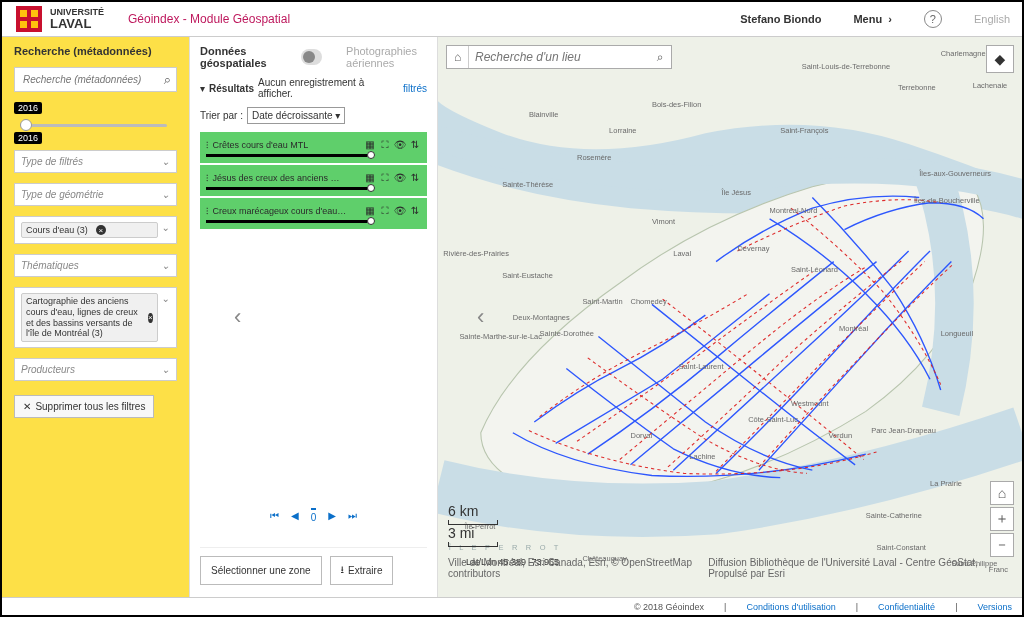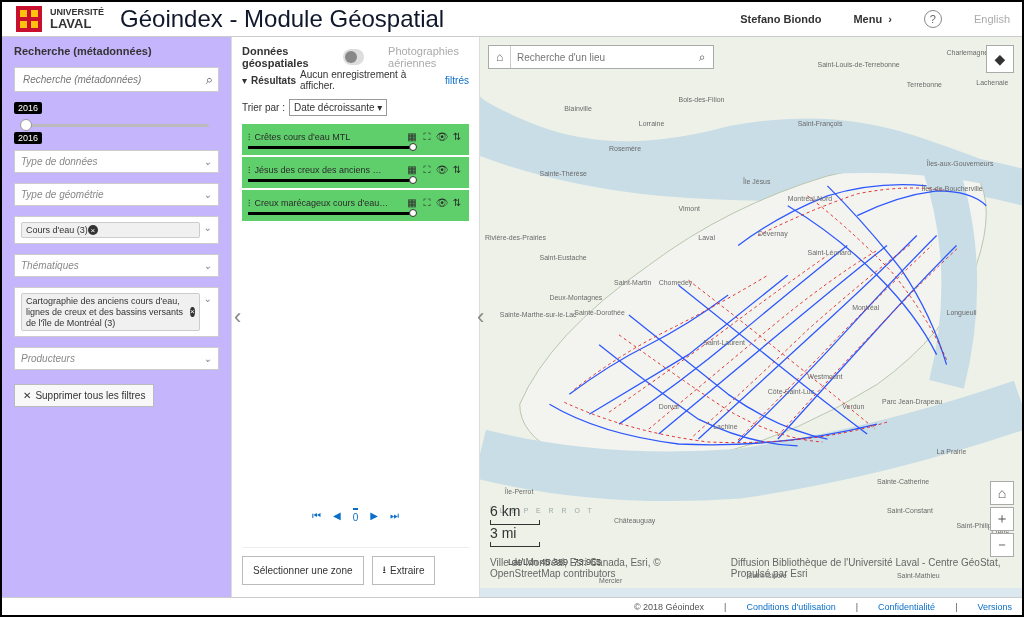--- a/index.html
+++ b/index.html
@@ -3,49 +3,49 @@
 <meta charset="utf-8">
 <style>
 * { box-sizing: border-box; margin: 0; padding: 0; }
 body { font-family: Arial, Helvetica, sans-serif; font-size: 11px; color: #333; background: #fff; }
 .app { width: 1024px; height: 617px; border: 2px solid #000; display: flex; flex-direction: column; overflow: hidden; }
 .header { height: 35px; border-bottom: 1px solid #ccc; display: flex; align-items: center; padding: 0 12px; }
 .logo-block { display: flex; align-items: center; gap: 6px; }
 .logo-svg { width: 30px; height: 30px; }
 .logo-text { font-size: 9px; line-height: 1; }
 .logo-uni { font-weight: bold; }
-.app-title { font-size: 24px; color: #0f172a; margin-left: 16px; font-weight: 400; }
+.app-title { font-size: 12px; color: #be185d; margin-left: 24px; font-weight: 400; }
 .header-right { margin-left: auto; display: flex; align-items: center; gap: 32px; }
 .user-name { font-size: 11px; font-weight: bold; }
 .menu-link { font-size: 11px; font-weight: bold; }
 .help-icon { width: 18px; height: 18px; border: 1px solid #888; border-radius: 50%; display: flex; align-items: center; justify-content: center; font-size: 11px; color: #666; }
 .lang { color: #aaa; font-size: 11px; }
 .main { flex: 1; display: flex; overflow: hidden; position: relative; }
-.sidebar { width: 230px; background: #c4b5fd; border-right: 1px solid #ddd; padding: 8px 12px; display: flex; flex-direction: column; gap: 6px; position: relative; }
+.sidebar { width: 188px; background: #fde047; border-right: 1px solid #ddd; padding: 8px 12px; display: flex; flex-direction: column; gap: 6px; position: relative; }
 .sidebar h4 { font-size: 11px; font-weight: bold; margin-bottom: 4px; }
 .search-wrap { position: relative; }
 .search-input { width: 100%; padding: 6px 24px 6px 8px; border: 1px solid #ccc; font-size: 10px; font-style: italic; color: #888; background: #fff; }
 .search-icon { position: absolute; right: 6px; top: 50%; transform: translateY(-50%); font-size: 13px; color: #555; }
 .slider-wrap { position: relative; height: 28px; margin-top: 14px; }
 .slider-track { position: absolute; top: 12px; left: 10px; right: 10px; height: 3px; background: #bbb; border-radius: 2px; }
 .slider-thumb { position: absolute; top: 7px; left: 6px; width: 12px; height: 12px; background: #fff; border: 1px solid #999; border-radius: 50%; }
 .year-badge { position: absolute; background: #000; color: #fff; font-size: 9px; padding: 1px 4px; border-radius: 2px; }
 .year-top { top: -10px; left: 0; }
 .year-bot { top: 20px; left: 0; }
 .select-row { width: 100%; padding: 5px 6px; border: 1px solid #ccc; background: #fff; font-size: 10px; color: #888; font-style: italic; display: flex; justify-content: space-between; align-items: center; margin-top: 4px; cursor: pointer; }
 .chip-row { width: 100%; padding: 5px 6px; border: 1px solid #ccc; background: #fff; font-size: 10px; display: flex; justify-content: space-between; align-items: flex-start; margin-top: 4px; cursor: pointer; }
-.chip { background: #f0f0f0; border: 1px solid #ccc; padding: 2px 4px; border-radius: 2px; display: inline-flex; align-items: center; gap: 0; font-size: 9px; color: #333; flex: 1; }
+.chip { background: #f0f0f0; border: 1px solid #ccc; padding: 2px 4px; border-radius: 2px; display: inline-flex; align-items: center; gap: 8px; font-size: 9px; color: #333; flex: 1; }
 .chip-x { background: #333; color: #fff; width: 10px; height: 10px; border-radius: 50%; display: inline-flex; align-items: center; justify-content: center; font-size: 8px; }
 .chev { color: #888; margin-left: 4px; }
 .clear-btn { margin-top: 8px; padding: 5px 8px; border: 1px solid #bbb; background: #f8f8f8; font-size: 10px; display: inline-flex; align-items: center; gap: 4px; cursor: pointer; width: fit-content; }
 .collapse-handle { position: absolute; top: 50%; transform: translateY(-50%); font-size: 22px; color: #888; cursor: pointer; z-index: 10; }
 .handle1 { left: 232px; }
 .handle2 { left: 475px; }
 .midpanel { width: 248px; background: #fff; border-right: 1px solid #ddd; padding: 8px 10px 0 10px; display: flex; flex-direction: column; position: relative; }
-.toggle-row { display: flex; align-items: center; gap: 24px; }
+.toggle-row { display: flex; align-items: center; gap: 24px; margin-bottom: 8px; }
 .toggle-label { font-size: 11px; line-height: 1.1; }
 .tl-active { font-weight: bold; color: #333; }
 .tl-inactive { color: #aaa; }
 .switch { width: 32px; height: 16px; background: #ddd; border-radius: 8px; position: relative; cursor: pointer; }
 .switch::after { content: ""; position: absolute; left: 2px; top: 2px; width: 12px; height: 12px; background: #888; border-radius: 50%; }
 .results-line { font-size: 10px; display: flex; align-items: center; gap: 4px; margin-bottom: 8px; }
 .results-line .filt { color: #0b6fc9; }
 .sort-row { font-size: 10px; margin-bottom: 8px; display: flex; align-items: center; gap: 4px; }
 .sort-select { border: 1px solid #999; padding: 2px 4px; font-size: 10px; background: #fff; }
 .layer-list { display: flex; flex-direction: column; gap: 2px; }
@@ -57,21 +57,21 @@
 .opacity-bar { height: 3px; background: linear-gradient(to right, #000 0%, #000 75%, #333 75%, #333 78%, transparent 78%); position: relative; }
 .opacity-thumb { position: absolute; left: 75%; top: -3px; width: 8px; height: 8px; background: #fff; border: 1px solid #333; border-radius: 50%; }
 .pager { margin-top: auto; display: flex; justify-content: center; align-items: center; gap: 12px; padding: 12px 0 24px 0; font-size: 10px; color: #0b6fc9; }
 .pager .pg { color: #0b6fc9; cursor: pointer; }
 .pager .cur { color: #0b6fc9; border-top: 2px solid #0b6fc9; padding-top: 2px; }
 .bottom-actions { display: flex; gap: 8px; padding: 8px 0 12px 0; border-top: 1px solid #eee; }
 .act-btn { border: 1px solid #bbb; background: #fff; padding: 5px 10px; font-size: 10px; display: inline-flex; align-items: center; gap: 4px; cursor: pointer; }
 .mappane { flex: 1; position: relative; background: #dbe8ef; overflow: hidden; }
 .map-svg { position: absolute; inset: 0; }
 .map-search { position: absolute; top: 8px; left: 8px; display: flex; align-items: center; background: #fff; border: 1px solid #aaa; height: 24px; }
-.map-search input { border: none; width: 180px; padding: 0 6px; font-size: 10px; color: #888; outline: none; }
+.map-search input { border: none; width: 180px; padding: 0 6px; font-size: 12px; font-style: italic; color: #888; outline: none; }
 .map-search-home { width: 22px; height: 22px; border-right: 1px solid #ccc; display: flex; align-items: center; justify-content: center; font-size: 12px; color: #666; cursor: pointer; }
 .map-search-mag { width: 22px; height: 22px; display: flex; align-items: center; justify-content: center; font-size: 12px; color: #666; cursor: pointer; }
 .layers-btn { position: absolute; top: 8px; right: 8px; width: 28px; height: 28px; background: #fff; border: 1px solid #aaa; display: flex; align-items: center; justify-content: center; font-size: 14px; cursor: pointer; }
 .side-tools { position: absolute; right: 8px; bottom: 40px; display: flex; flex-direction: column; gap: 2px; }
 .tool-btn { width: 24px; height: 24px; background: #fff; border: 1px solid #aaa; display: flex; align-items: center; justify-content: center; font-size: 14px; color: #555; cursor: pointer; }
 .scale-bar { position: absolute; left: 10px; bottom: 50px; font-size: 14px; color: #333; }
 .scale-line { width: 50px; height: 5px; border: 1px solid #333; border-top: none; margin-top: 1px; }
 .latlon { position: absolute; left: 28px; bottom: 30px; font-size: 9px; color: #333; }
 .attrib { position: absolute; left: 10px; bottom: 18px; right: 10px; font-size: 10px; color: #666; display: flex; justify-content: space-between; }
 .footer { height: 18px; border-top: 1px solid #ccc; font-size: 9px; display: flex; justify-content: flex-end; align-items: center; gap: 20px; padding: 0 10px; color: #555; }
@@ -111,21 +111,21 @@
         <input class="search-input" placeholder="Recherche (métadonnées)" style="">
         <span class="search-icon">⌕</span>
       </div>
       <div class="slider-wrap">
         <span class="year-badge year-top">2016</span>
         <div class="slider-track"></div>
         <div class="slider-thumb"></div>
         <span class="year-badge year-bot">2016</span>
       </div>
       <div class="select-row">
-          <span>Type de données</span>
+          <span>Type de filtrés</span>
           <span class="chev">⌄</span>
         </div>
       <div class="select-row">
           <span>Type de géométrie</span>
           <span class="chev">⌄</span>
         </div>
       <div class="chip-row">
         <span class="chip">
             <span>Cours d'eau (3)</span>
             <span class="chip-x">×</span>

